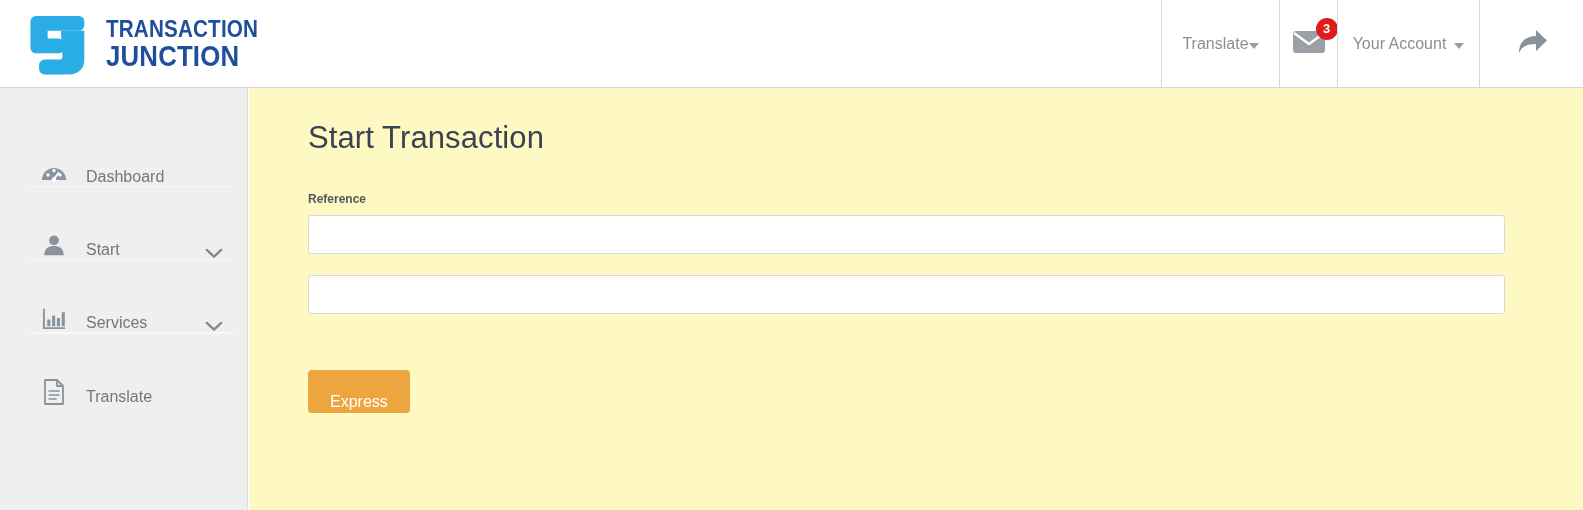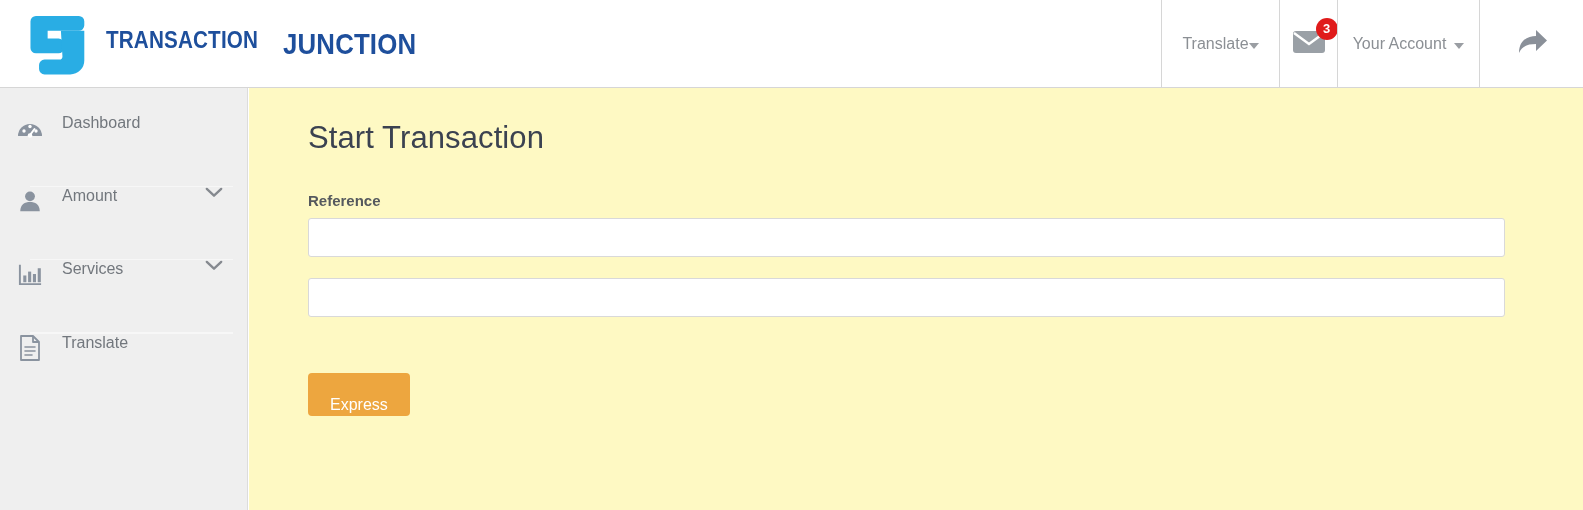--- a/index.html
+++ b/index.html
@@ -36,21 +36,21 @@
     align-items: center;
     padding-left: 18px;
     gap: 10px;
     flex: 0 0 auto;
   }
 
   .brand-mark { width: 78px; height: 72px; display: block; }
 
   .brand-word {
     display: flex;
-    flex-direction: row;
+    flex-direction: column;
     justify-content: center;
     line-height: 0.97;
   }
   .brand-line1 {
     font-size: 24px;
     font-weight: 700;
     color: #1e4f9c;
     letter-spacing: 0.2px;
     transform: scaleX(0.86);
     transform-origin: left center;
@@ -127,22 +127,22 @@
     width: 248px;
     height: 422px;
     background: #efefef;
     border-right: 1px solid #dcdcdc;
     padding-top: 26px;
   }
 
   .side-item {
     height: 72px;
     display: flex;
-    align-items: flex-start;
-    padding-left: 16px;
+    align-items: flex-end;
+    padding-left: 40px;
     gap: 18px;
     position: relative;
     cursor: pointer;
     color: #72777d;
     font-size: 16px;
   }
 
   .side-icon {
     width: 28px;
     height: 28px;
@@ -185,21 +185,21 @@
     font-weight: 400;
     color: #3b4250;
     letter-spacing: 0.1px;
     margin-bottom: 36px;
   }
 
   .form-group { margin-bottom: 21px; }
 
   .form-label {
     display: block;
-    font-size: 15px;
+    font-size: 12px;
     font-weight: 700;
     color: #55595e;
     margin-bottom: 9px;
   }
 
   .req-star { color: #e0283a; font-weight: 700; margin-left: 2px; }
 
   .form-input {
     display: block;
     width: 1197px;
@@ -303,21 +303,21 @@
     </div>
     <div class="side-divider"></div>
 
     <div class="side-item">
       <span class="side-icon">
         <svg viewBox="0 0 28 28" width="26" height="26" aria-hidden="true">
           <circle cx="14" cy="9" r="5.3" fill="#8a939f"></circle>
           <path d="M3.5 25 C3.5 17.5 8.5 15 14 15 C19.5 15 24.5 17.5 24.5 25 Z" fill="#8a939f"></path>
         </svg>
       </span>
-      <span class="side-label">Amount</span>
+      <span class="side-label">Start</span>
       <span class="side-chev">
         <svg viewBox="0 0 20 12" width="18" height="11" aria-hidden="true">
           <path d="M2 2 L10 9.5 L18 2" fill="none" stroke="#85898f" stroke-width="2.6" stroke-linecap="round" stroke-linejoin="round"></path>
         </svg>
       </span>
     </div>
     <div class="side-divider"></div>
 
     <div class="side-item">
       <span class="side-icon">

